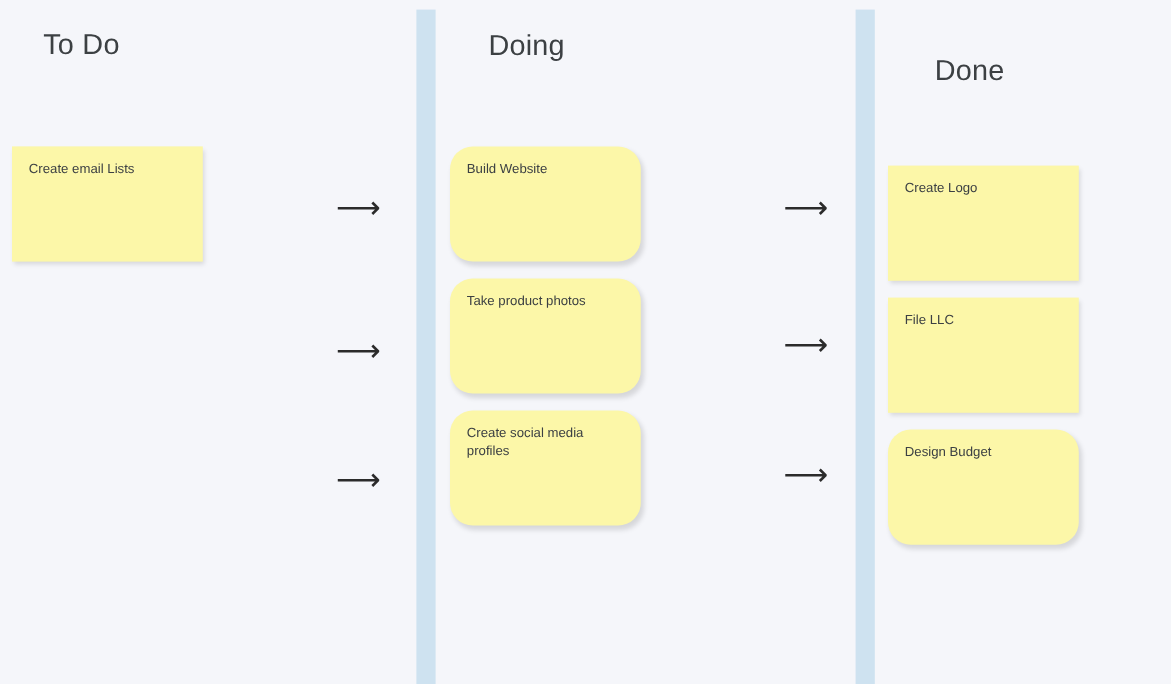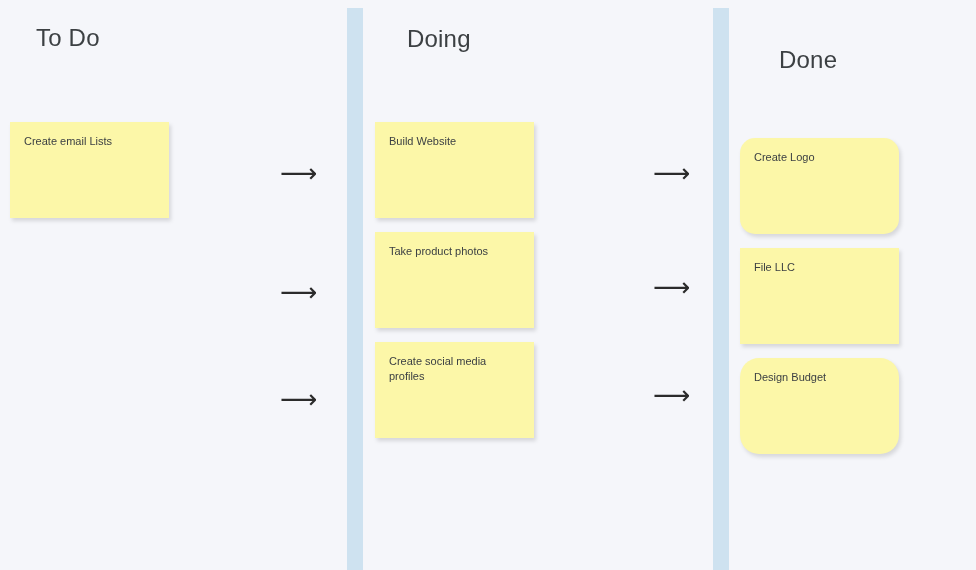--- a/index.html
+++ b/index.html
@@ -62,29 +62,29 @@
     padding: 12px 14px;
   }
   .note-text {
     font-size: 11px;
     line-height: 15px;
     color: #3c4043;
     white-space: pre-line;
   }
 
   .column.todo  .note { left: 10px; width: 159px; height: 96px; }
-  .column.doing .note { left: 12px; width: 159px; height: 96px; }
+  .column.doing .note { left: 12px; width: 159px; height: 96px; border-radius: 19px; }
   .column.done  .note { left: 11px; width: 159px; height: 96px; }
 
   .note.row1 { top: 122px; }
   .note.row2 { top: 232px; }
   .note.row3 { top: 342px; }
 
   
-  .column.done .note.row1 { top: 122px; border-radius: 15px; }
+  .column.done .note.row1 { top: 122px; }
   .column.done .note.row2 { top: 232px; }
   .column.done .note.row3 { top: 342px; border-radius: 19px; }
 
   
   .arrow {
     position: absolute;
     color: #2b2b2b;
     font-size: 26px;
     line-height: 1;
     user-select: none;

